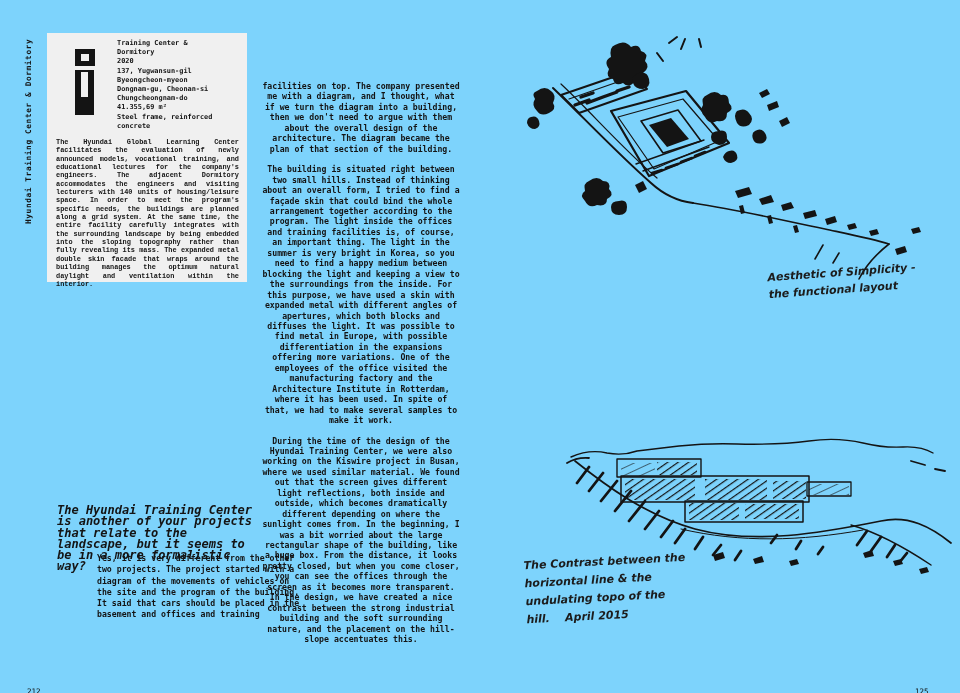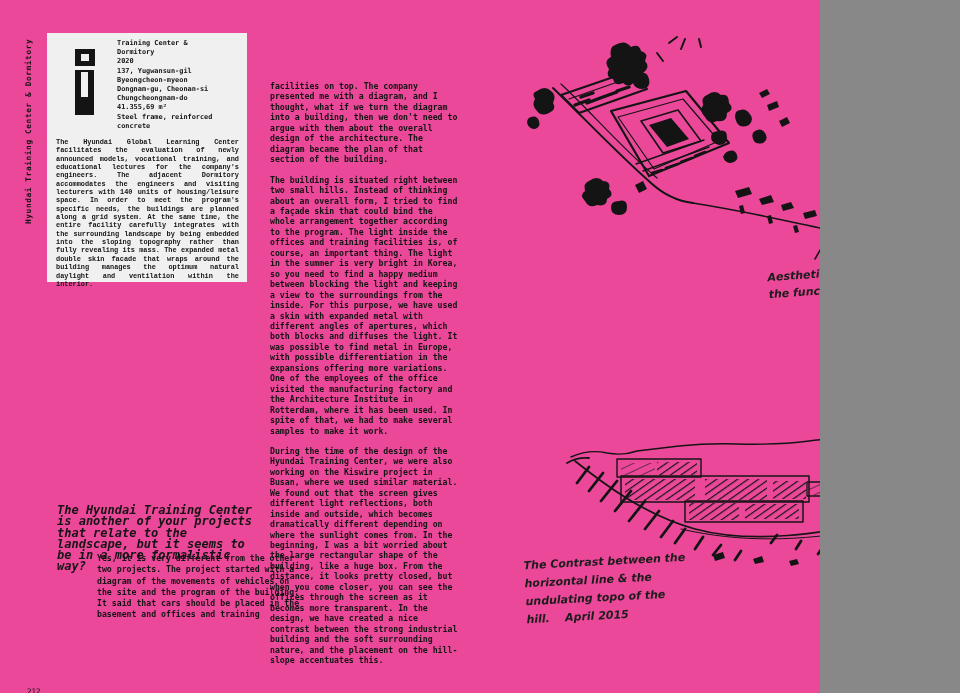--- a/index.html
+++ b/index.html
@@ -1,18 +1,18 @@
 <!DOCTYPE html>
 <html><head>
 <meta charset="utf-8">
 <style>
   html,body{margin:0;padding:0;background:#888;}
   .spread{
-    position:relative; width:820px; height:693px;
-    background:#ec4899; overflow:hidden;
+    position:relative; width:960px; height:693px;
+    background:#7dd3fc; overflow:hidden;
     font-family:"DejaVu Sans Mono","Liberation Mono",monospace;
     color:#141414;
   }
   
   .spine{
     position:absolute; left:24px; top:224px; width:192px;
     transform:rotate(-90deg); transform-origin:0 0;
     font-size:7.8px; font-weight:bold; letter-spacing:0.6px; white-space:nowrap;
   }
   
@@ -41,21 +41,21 @@
     font-size:12px; line-height:11.3px; font-weight:bold; font-style:italic;
   }
   .answer{
     position:absolute; left:74px; top:553px; width:206px;
     font-size:8.2px; line-height:11.3px; font-weight:bold;margin-left:23px;
   }
   .col-mid{
     position:absolute; left:257px; top:81px; width:204px;
     font-size:8.2px; line-height:10.45px; font-weight:bold;
   }
-  .col-mid p{margin:0 0 10px 13px;}
+  .col-mid p{margin:0 0 10px 4px;text-align:center;}
   
   .sketch-top{position:absolute; left:523px; top:33px;}
   .sketch-bottom{position:absolute; left:563px; top:403px;}
   .handnote{
     position:absolute;
     font-family:"DejaVu Sans","Liberation Sans",sans-serif;
     font-style:italic; font-weight:bold; color:#1c1c1c;
     font-size:11px; line-height:17px; white-space:pre;
   }
   .note-top{left:768px; top:264px; transform:rotate(-4deg);}

